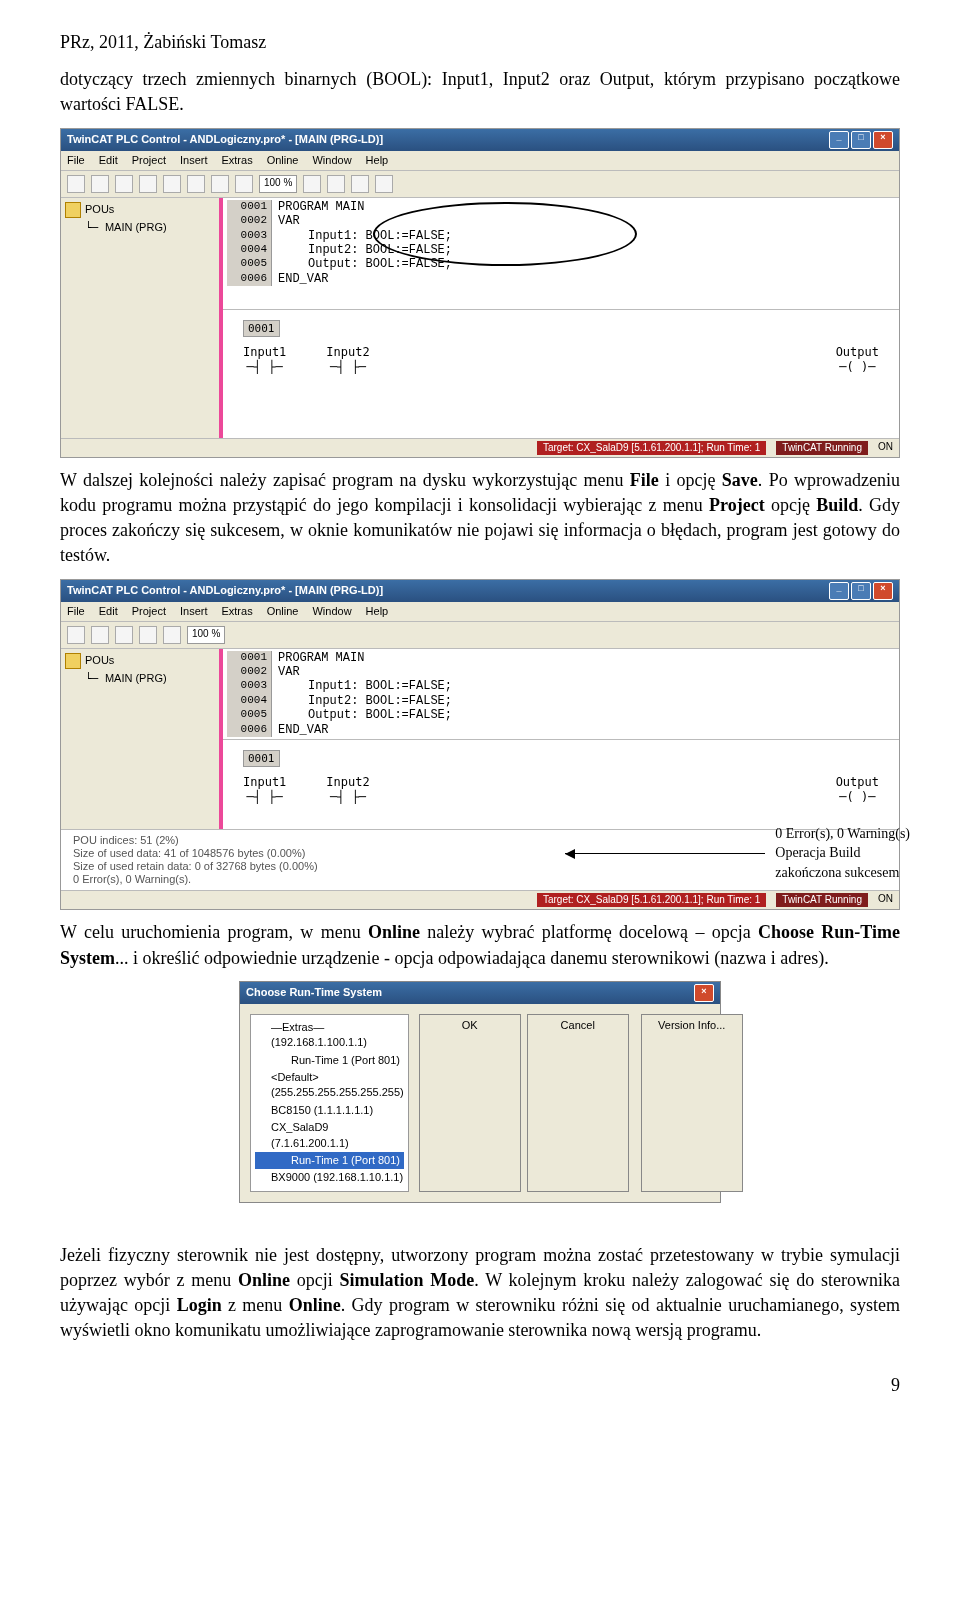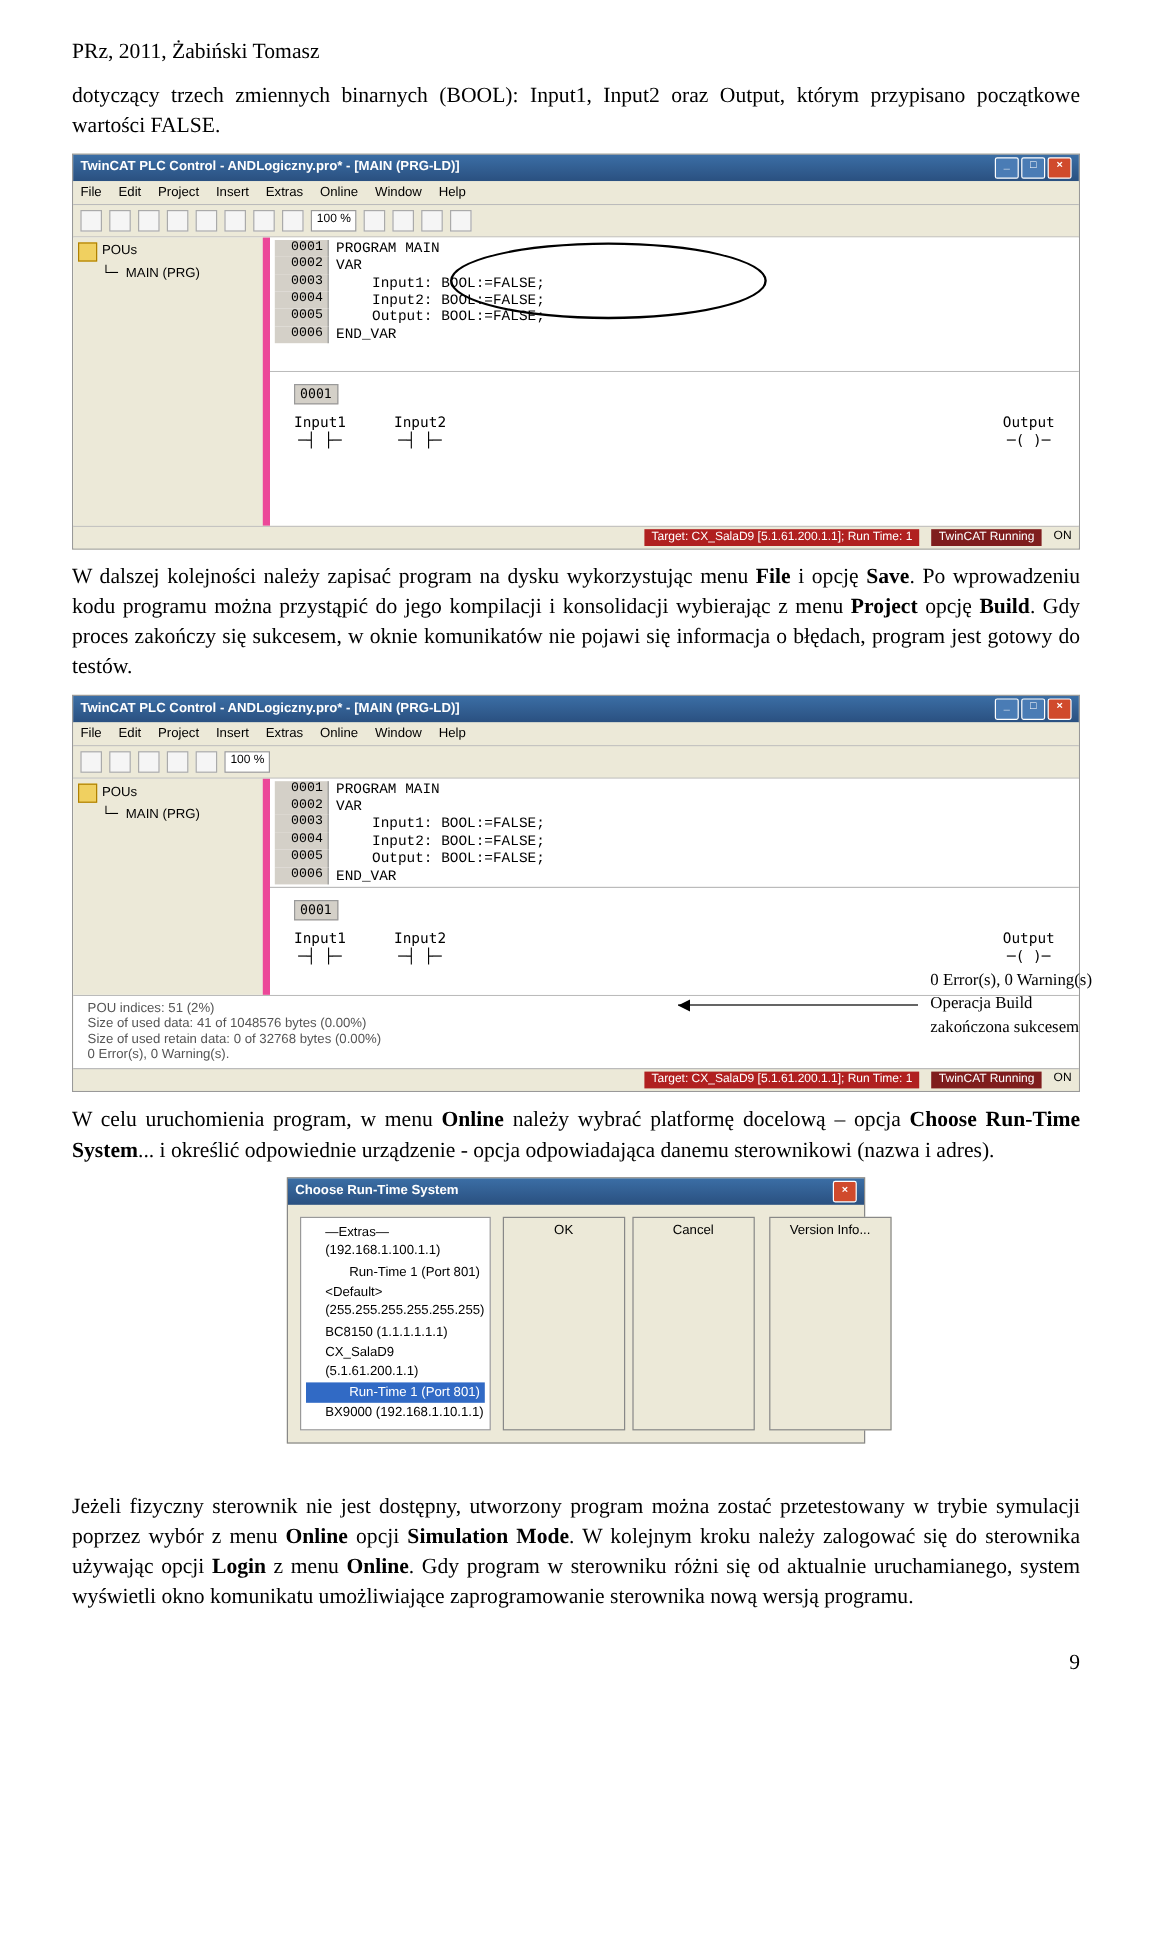--- a/index.html
+++ b/index.html
@@ -83,21 +83,21 @@
       padding: 1px 4px;
       background: white;
     }
     .work-area {
       display: flex;
       background: #fff;
       min-height: 240px;
     }
     .sidebar {
       width: 150px;
-      border-right: 6px solid #ec4899;
+      border-right: 4px solid #ec4899;
       background: #ece9d8;
       padding: 4px;
     }
     .sidebar-label {
       display: flex;
       align-items: center;
       gap: 4px;
     }
     .tree-icon {
       width: 14px;
@@ -458,21 +458,21 @@
     <div>Size of used data: 41 of 1048576 bytes (0.00%)</div>
     <div>Size of used retain data: 0 of 32768 bytes (0.00%)</div>
     <div>0 Error(s), 0 Warning(s).</div>
   </div>
   <div class="statusbar">
     <span class="status-chip">Target: CX_SalaD9 [5.1.61.200.1.1]; Run Time: 1</span>
     <span class="status-chip green">TwinCAT Running</span>
     <span>ON</span>
   </div>
 </div>
-<div class="annotation-row" style="position:absolute;right:-10px;bottom:44px;">
+<div class="annotation-row" style="position:absolute;right:-10px;bottom:28px;">
   <div class="arrow-left"></div>
   <div class="annotation-text">
     <div>0 Error(s), 0 Warning(s)</div>
     <div>Operacja Build</div>
     <div>zakończona sukcesem</div>
   </div>
 </div>
 </div>
 
 <p>
@@ -483,21 +483,21 @@
   <div class="titlebar">
     <span>Choose Run-Time System</span>
     <div class="win-btn close">×</div>
   </div>
   <div class="dialog-body">
     <div class="dialog-tree">
       <div class="dialog-tree-item">—Extras—   (192.168.1.100.1.1)</div>
       <div class="dialog-tree-item indent2">Run-Time 1 (Port 801)</div>
       <div class="dialog-tree-item">&lt;Default&gt;   (255.255.255.255.255.255)</div>
       <div class="dialog-tree-item">BC8150   (1.1.1.1.1.1)</div>
-      <div class="dialog-tree-item">CX_SalaD9   (5.1.61.200.1.1)</div>
+      <div class="dialog-tree-item">CX_SalaD9   (7.1.61.200.1.1)</div>
       <div class="dialog-tree-item indent2 selected">Run-Time 1 (Port 801)</div>
       <div class="dialog-tree-item">BX9000   (192.168.1.10.1.1)</div>
     </div>
     <div class="dialog-buttons">
       <div class="dlg-btn">OK</div>
       <div class="dlg-btn">Cancel</div>
       <div style="height:30px;"></div>
       <div class="dlg-btn">Version Info...</div>
     </div>
   </div>

